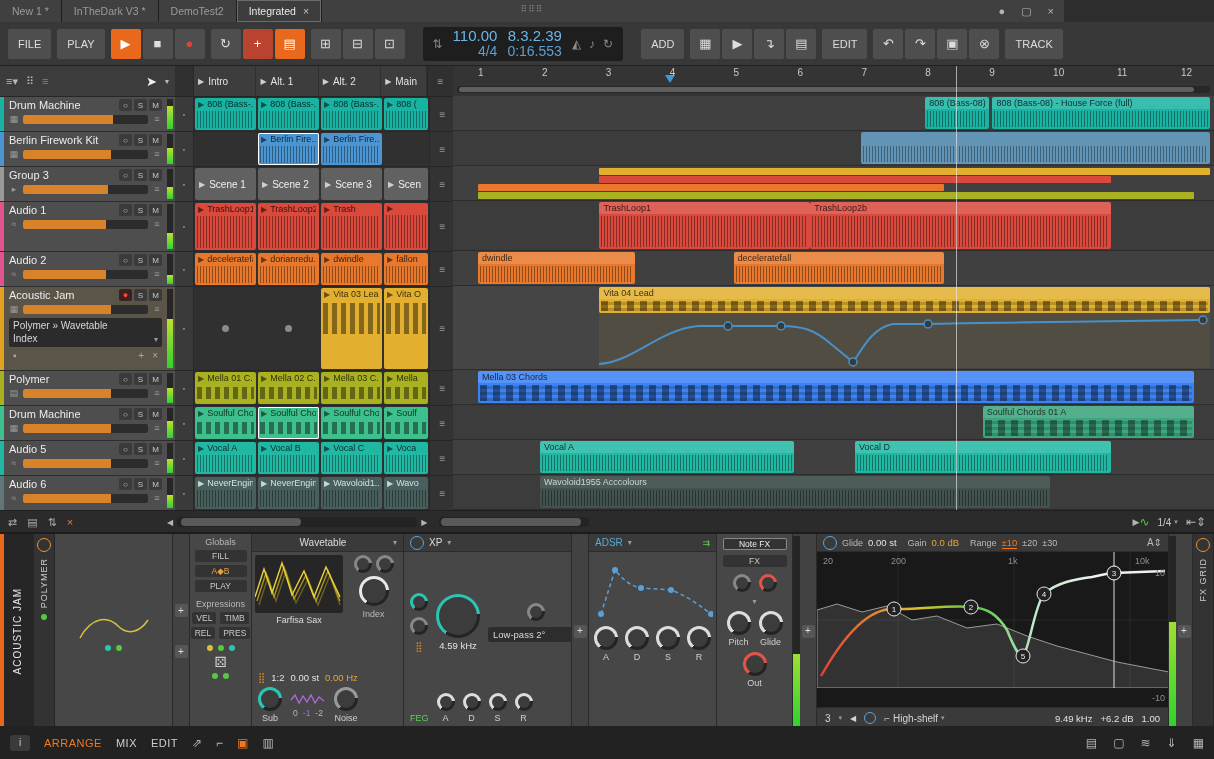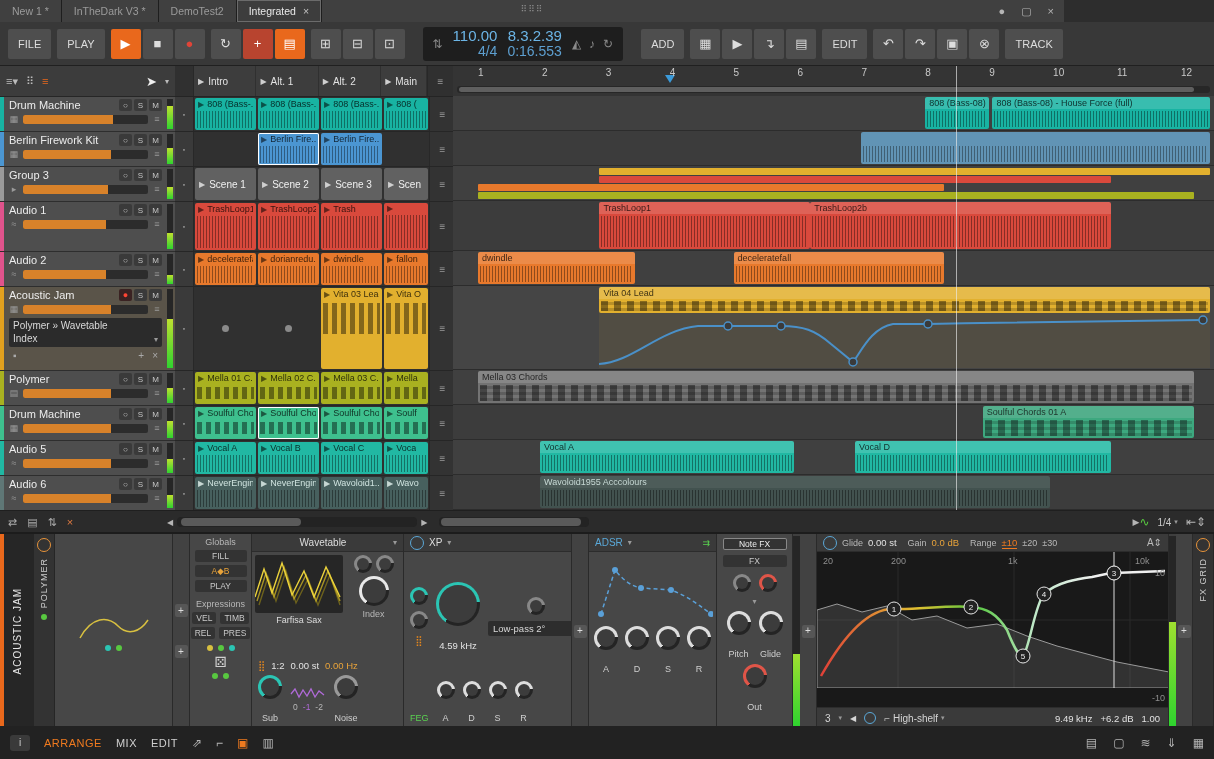--- a/index.html
+++ b/index.html
@@ -105,21 +105,21 @@
   .dev-tab{width:20px;flex:none;background:#333;border-right:1px solid #262626;display:flex;flex-direction:column;align-items:center;padding:4px 0;gap:6px}
   .dev-tab .vtext{color:#cfcfcf;font-size:9px}
   .pwr{width:12px;height:12px;border-radius:50%;border:1.5px solid #e8933a;display:block}
   .pwr.blue{border-color:#5aa8d8}
   .dsec{background:#474747;border-right:1px solid #2a2a2a;flex:none;display:flex;flex-direction:column;box-sizing:border-box}
   .dhead{height:17px;background:#3a3a3a;display:flex;align-items:center;gap:5px;padding:0 6px;font-size:10px;color:#ddd;border-bottom:1px solid #2c2c2c}
   .dhead .car{color:#999;font-size:8px}
   .knob{border-radius:50%;position:relative;flex:none;background:conic-gradient(from 215deg,var(--c,#ddd) 0deg 230deg,#242424 230deg 290deg,#242424 360deg)}
   .knob::after{content:"";position:absolute;inset:3px;border-radius:50%;background:#3c3c3c}
   .k18{width:18px;height:18px}.k24{width:24px;height:24px}.k30{width:30px;height:30px}.k44{width:44px;height:44px}
-  .kwrap{display:flex;flex-direction:column;align-items:center;gap:14px;font-size:9px;color:#cfcfcf}
+  .kwrap{display:flex;flex-direction:column;align-items:center;gap:2px;font-size:9px;color:#cfcfcf}
   .dot{width:6px;height:6px;border-radius:50%;display:inline-block}
   .dot.teal{background:#2bc5b4}.dot.green{background:#58c840}.dot.yellow{background:#d8c040}
   .dotrow{display:flex;gap:5px;justify-content:center}
   .minibtn{background:#333;border-radius:2px;color:#c9c9c9;font-size:8.5px;padding:1px 4px;text-align:center}
   .plus-col{width:16px;flex:none;background:#424242;border-right:1px solid #2a2a2a;display:flex;flex-direction:column;align-items:center;justify-content:center;gap:28px}
   .plusbtn{width:13px;height:13px;background:#565656;border:none;border-radius:2px;color:#ddd;font-size:10px;line-height:1;padding:0}
   .osc-cell{flex:1;display:flex;flex-direction:column;align-items:center;justify-content:center;gap:3px;border-bottom:1px solid #2f2f2f;position:relative;padding:4px}
   .mwlab{position:absolute;right:6px;top:4px;font-size:9px;color:#ddd}
   .ddown{background:#2d2d2d;border-radius:2px;color:#d8d8d8;font-size:9.5px;padding:2px 5px;display:flex;align-items:center;gap:5px}
   .ddown .car{margin-left:auto;color:#999;font-size:8px}
@@ -903,21 +903,21 @@
         <div class="apat wave"></div>
       </div>
       <div class="aclip" style="left:280.6px;width:210.87000000000003px;top:156px;height:32px;background:#e8792c">
         <span class="albl">deceleratefall</span>
         <div class="apat wave"></div>
       </div>
       <div class="aclip" style="left:146.41px;width:610.2449999999999px;top:191px;height:26px;background:#e2b02e">
         <span class="albl">Vita 04 Lead</span>
         <div class="apat notes"></div>
       </div>
-      <div class="aclip" style="left:25px;width:715.68px;top:275px;height:32px;background:#737373">
+      <div class="aclip" style="left:25px;width:715.68px;top:275px;height:32px;background:#3b82f6">
         <span class="albl">Mella 03 Chords</span>
         <div class="apat notes"></div>
       </div>
       <div class="aclip faded" style="left:529.81px;width:210.86999999999992px;top:310px;height:32px;background:#3ec08e">
         <span class="albl">Soulful Chords 01 A</span>
         <div class="apat notes"></div>
       </div>
       <div class="aclip" style="left:86.983px;width:254.32200000000003px;top:345px;height:32px;background:#21b8a3">
         <span class="albl">Vocal A</span>
         <div class="apat wave"></div>

